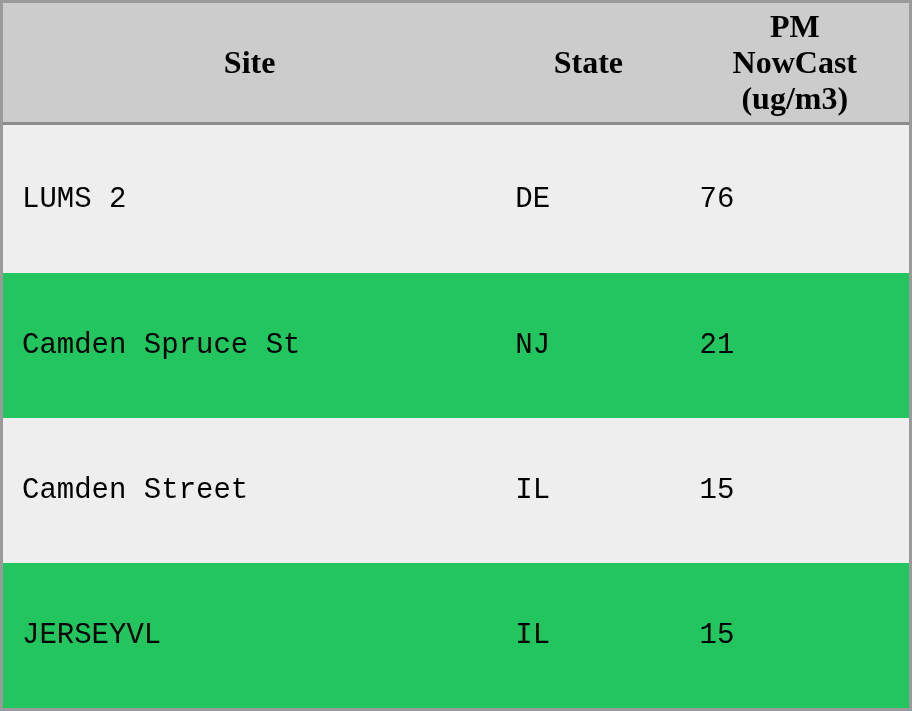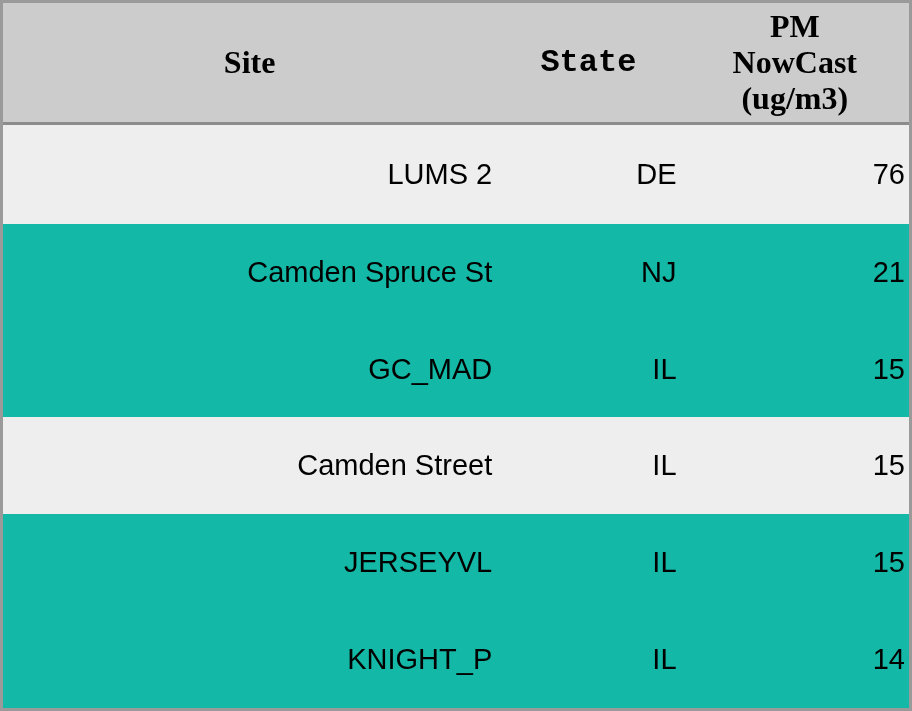--- a/index.html
+++ b/index.html
@@ -32,37 +32,37 @@
     font-family: "Liberation Serif", serif;
     font-weight: bold;
     font-size: 32px;
     text-align: center;
     vertical-align: middle;
     padding: 6px 4px;
     border-bottom: 3px solid #8c8c8c;
     line-height: 1.12;
   }
   thead th.col-site { width: 55%; }
-  thead th.col-state { width: 20%; font-family: Liberation Mono, monospace; }
+  thead th.col-state { width: 20%; }
   thead th.col-value { width: 25%; }
 
   tbody td {
-    font-family: Liberation Sans, sans-serif;
+    font-family: Liberation Mono, monospace;
     font-size: 29px;
     color: #000000;
-    text-align: right;
+    text-align: left;
     vertical-align: middle;
-    padding: 8px 4px;
+    padding: 8px 19px;
     border: none;
   }
   tbody tr.row-odd td {
     background: #eeeeee;
   }
   tbody tr.row-even td {
-    background: #14b8a6;
+    background: #22c55e;
   }
 </style>
 </head>
 <body>
 
 <div class="table-wrap">
   <table class="data-table">
     <thead>
       <tr>
         <th class="col-site">Site</th>
@@ -78,35 +78,25 @@
       <tr class="row-odd">
         <td>LUMS 2</td>
         <td>DE</td>
         <td>76</td>
       </tr>
       <tr class="row-even">
         <td>Camden Spruce St</td>
         <td>NJ</td>
         <td>21</td>
       </tr>
-      <tr class="row-even">
-        <td>GC_MAD</td>
-        <td>IL</td>
-        <td>15</td>
-      </tr>
       <tr class="row-odd">
         <td>Camden Street</td>
         <td>IL</td>
         <td>15</td>
       </tr>
       <tr class="row-even">
         <td>JERSEYVL</td>
         <td>IL</td>
         <td>15</td>
       </tr>
-      <tr class="row-even">
-        <td>KNIGHT_P</td>
-        <td>IL</td>
-        <td>14</td>
-      </tr>
     </tbody>
   </table>
 </div>
 
 </body></html>

